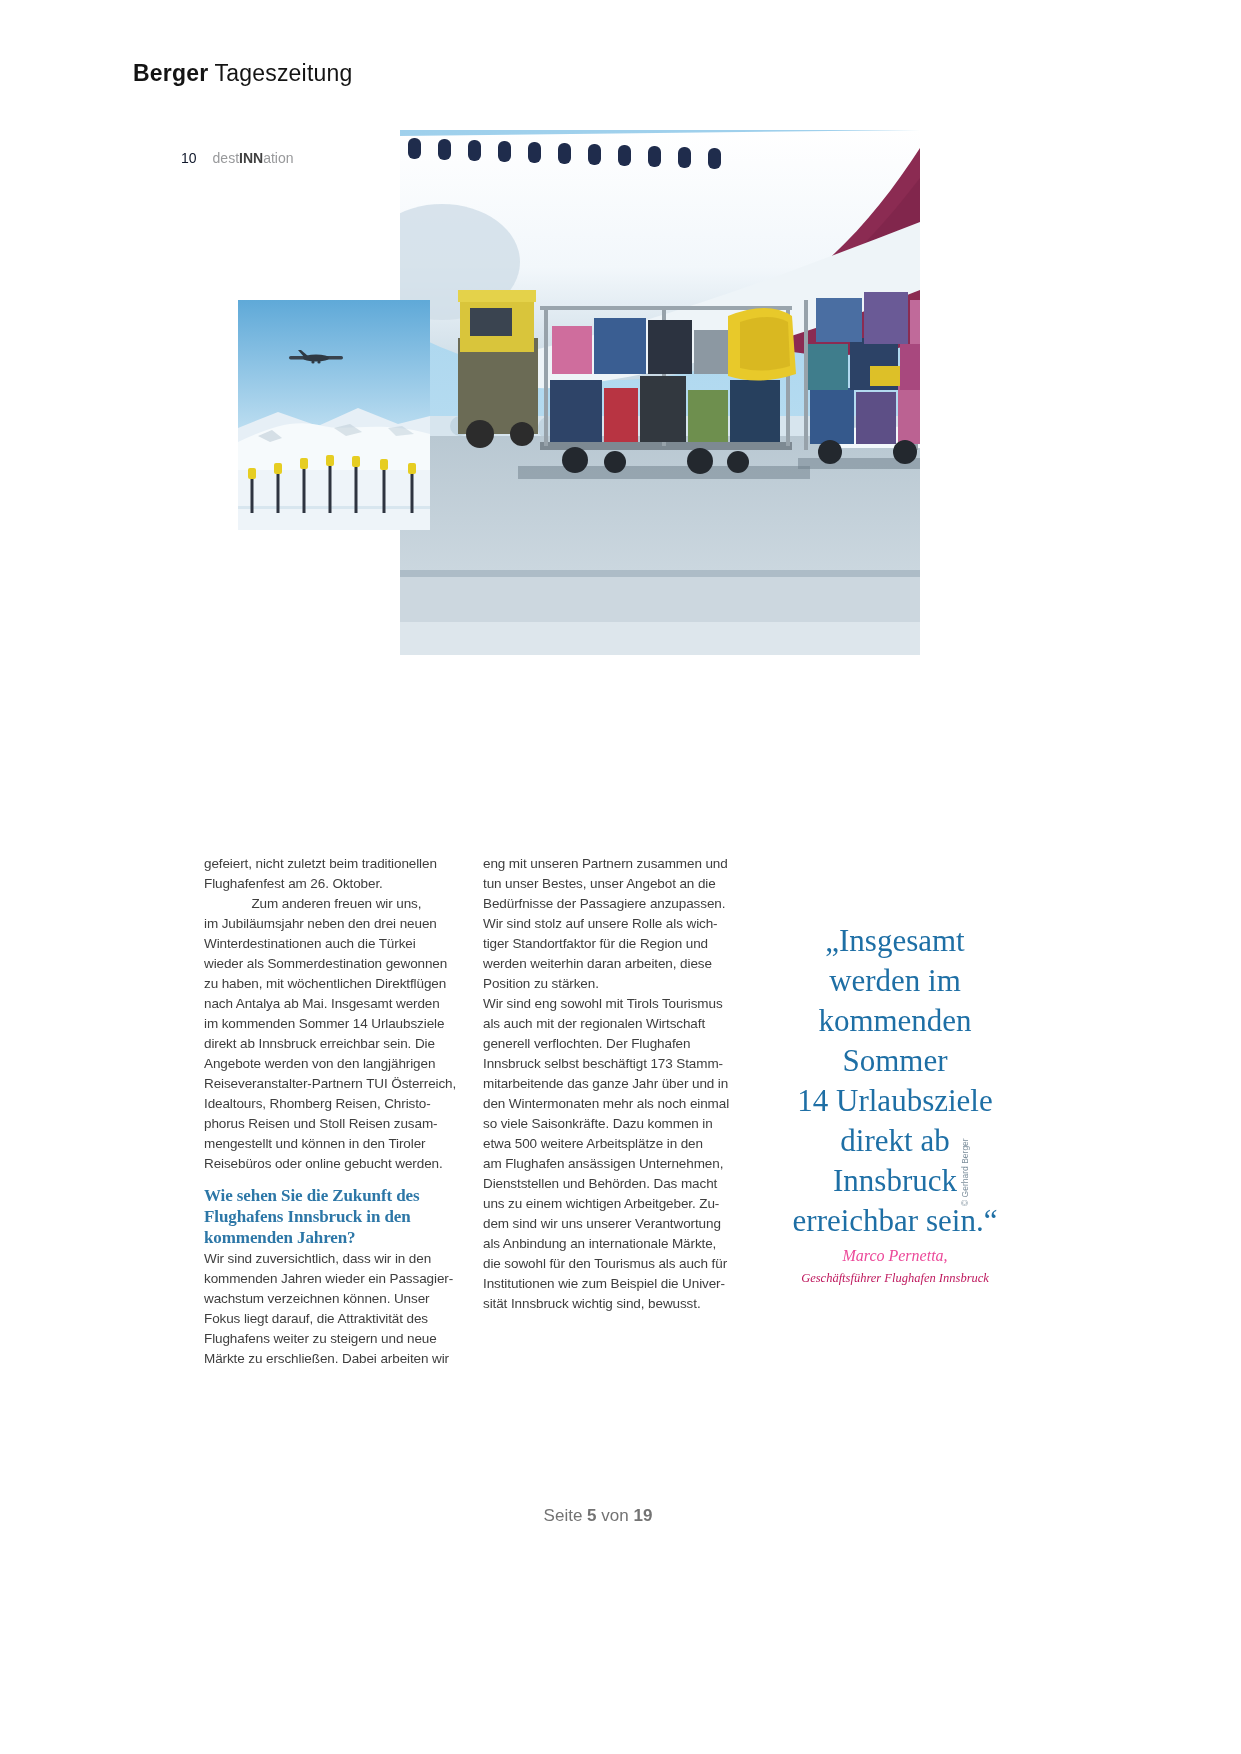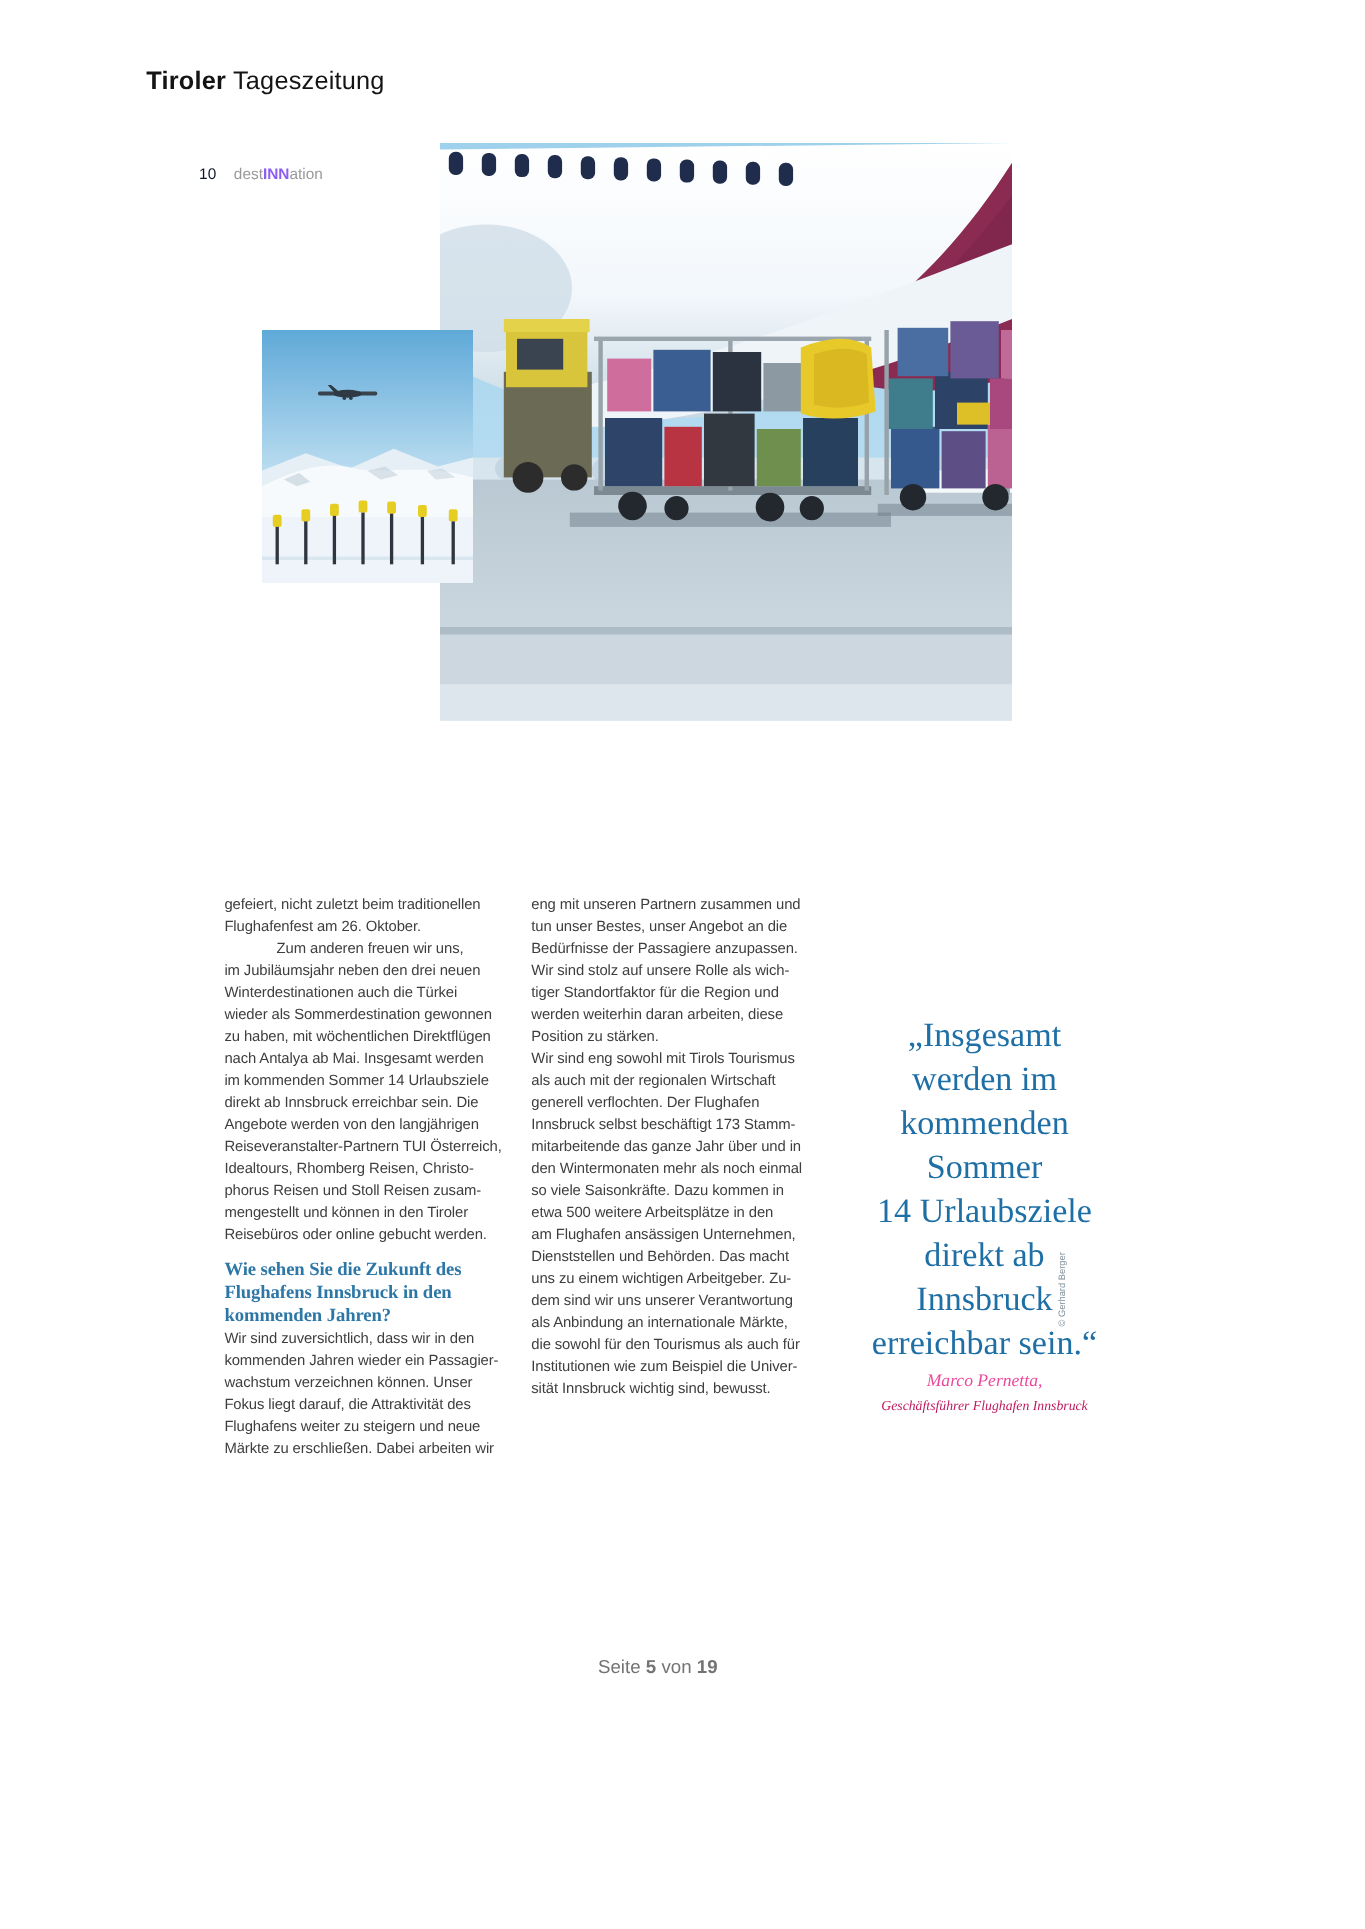--- a/index.html
+++ b/index.html
@@ -10,28 +10,28 @@
   .masthead {
     position:absolute; left:133px; top:60px;
     font-size:23px; color:#141414; letter-spacing:0.2px;
   }
   .masthead .bold { font-weight:bold; }
   .kicker {
     position:absolute; left:181px; top:150px;
     font-size:14px; color:#98999b;
   }
   .kicker .num { margin-right:16px; color:#0f172a; }
-  .kicker .inn { font-weight:bold; color:#8b5cf6; }
+  .kicker .inn { font-weight:bold; color:#404040; }
 
   .photo-main { position:absolute; left:400px; top:130px; width:520px; height:525px; }
   .photo-inset { position:absolute; left:238px; top:300px; width:192px; height:230px; }
   .photo-main svg, .photo-inset svg { display:block; width:100%; height:100%; }
 
   .col {
-    position:absolute; top:812px; width:268px;
+    position:absolute; top:854px; width:268px;
     font-size:13.5px; line-height:20px; color:#3e3e3e; letter-spacing:-0.1px;
   }
   .col1 { left:204px; }
   .col2 { left:483px; }
   .pre { white-space:pre-line; }
   .para { margin:0; }
   .qhead {
     font-family:"Liberation Serif", serif; color:#2d77a7;
     font-size:17px; line-height:21px; margin:11px 0 1px 0;
   }
@@ -61,21 +61,21 @@
     font-size:17px; color:#737373;margin-left:43px;
   }
   .footer .b { font-weight:bold; }
 </style>
 </head>
 <body>
 
 <div class="page">
 
   <div class="masthead">
-    <span class="bold">Tiroler</span>
+    <span class="bold">Berger</span>
     <span>Tageszeitung</span>
   </div>
 
   <div class="kicker">
     <span class="num">10</span><span>dest</span><span class="inn">INN</span><span>ation</span>
   </div>
 
   <div class="photo-main">
     <svg viewBox="0 0 520 525" preserveAspectRatio="none">
       <defs>

